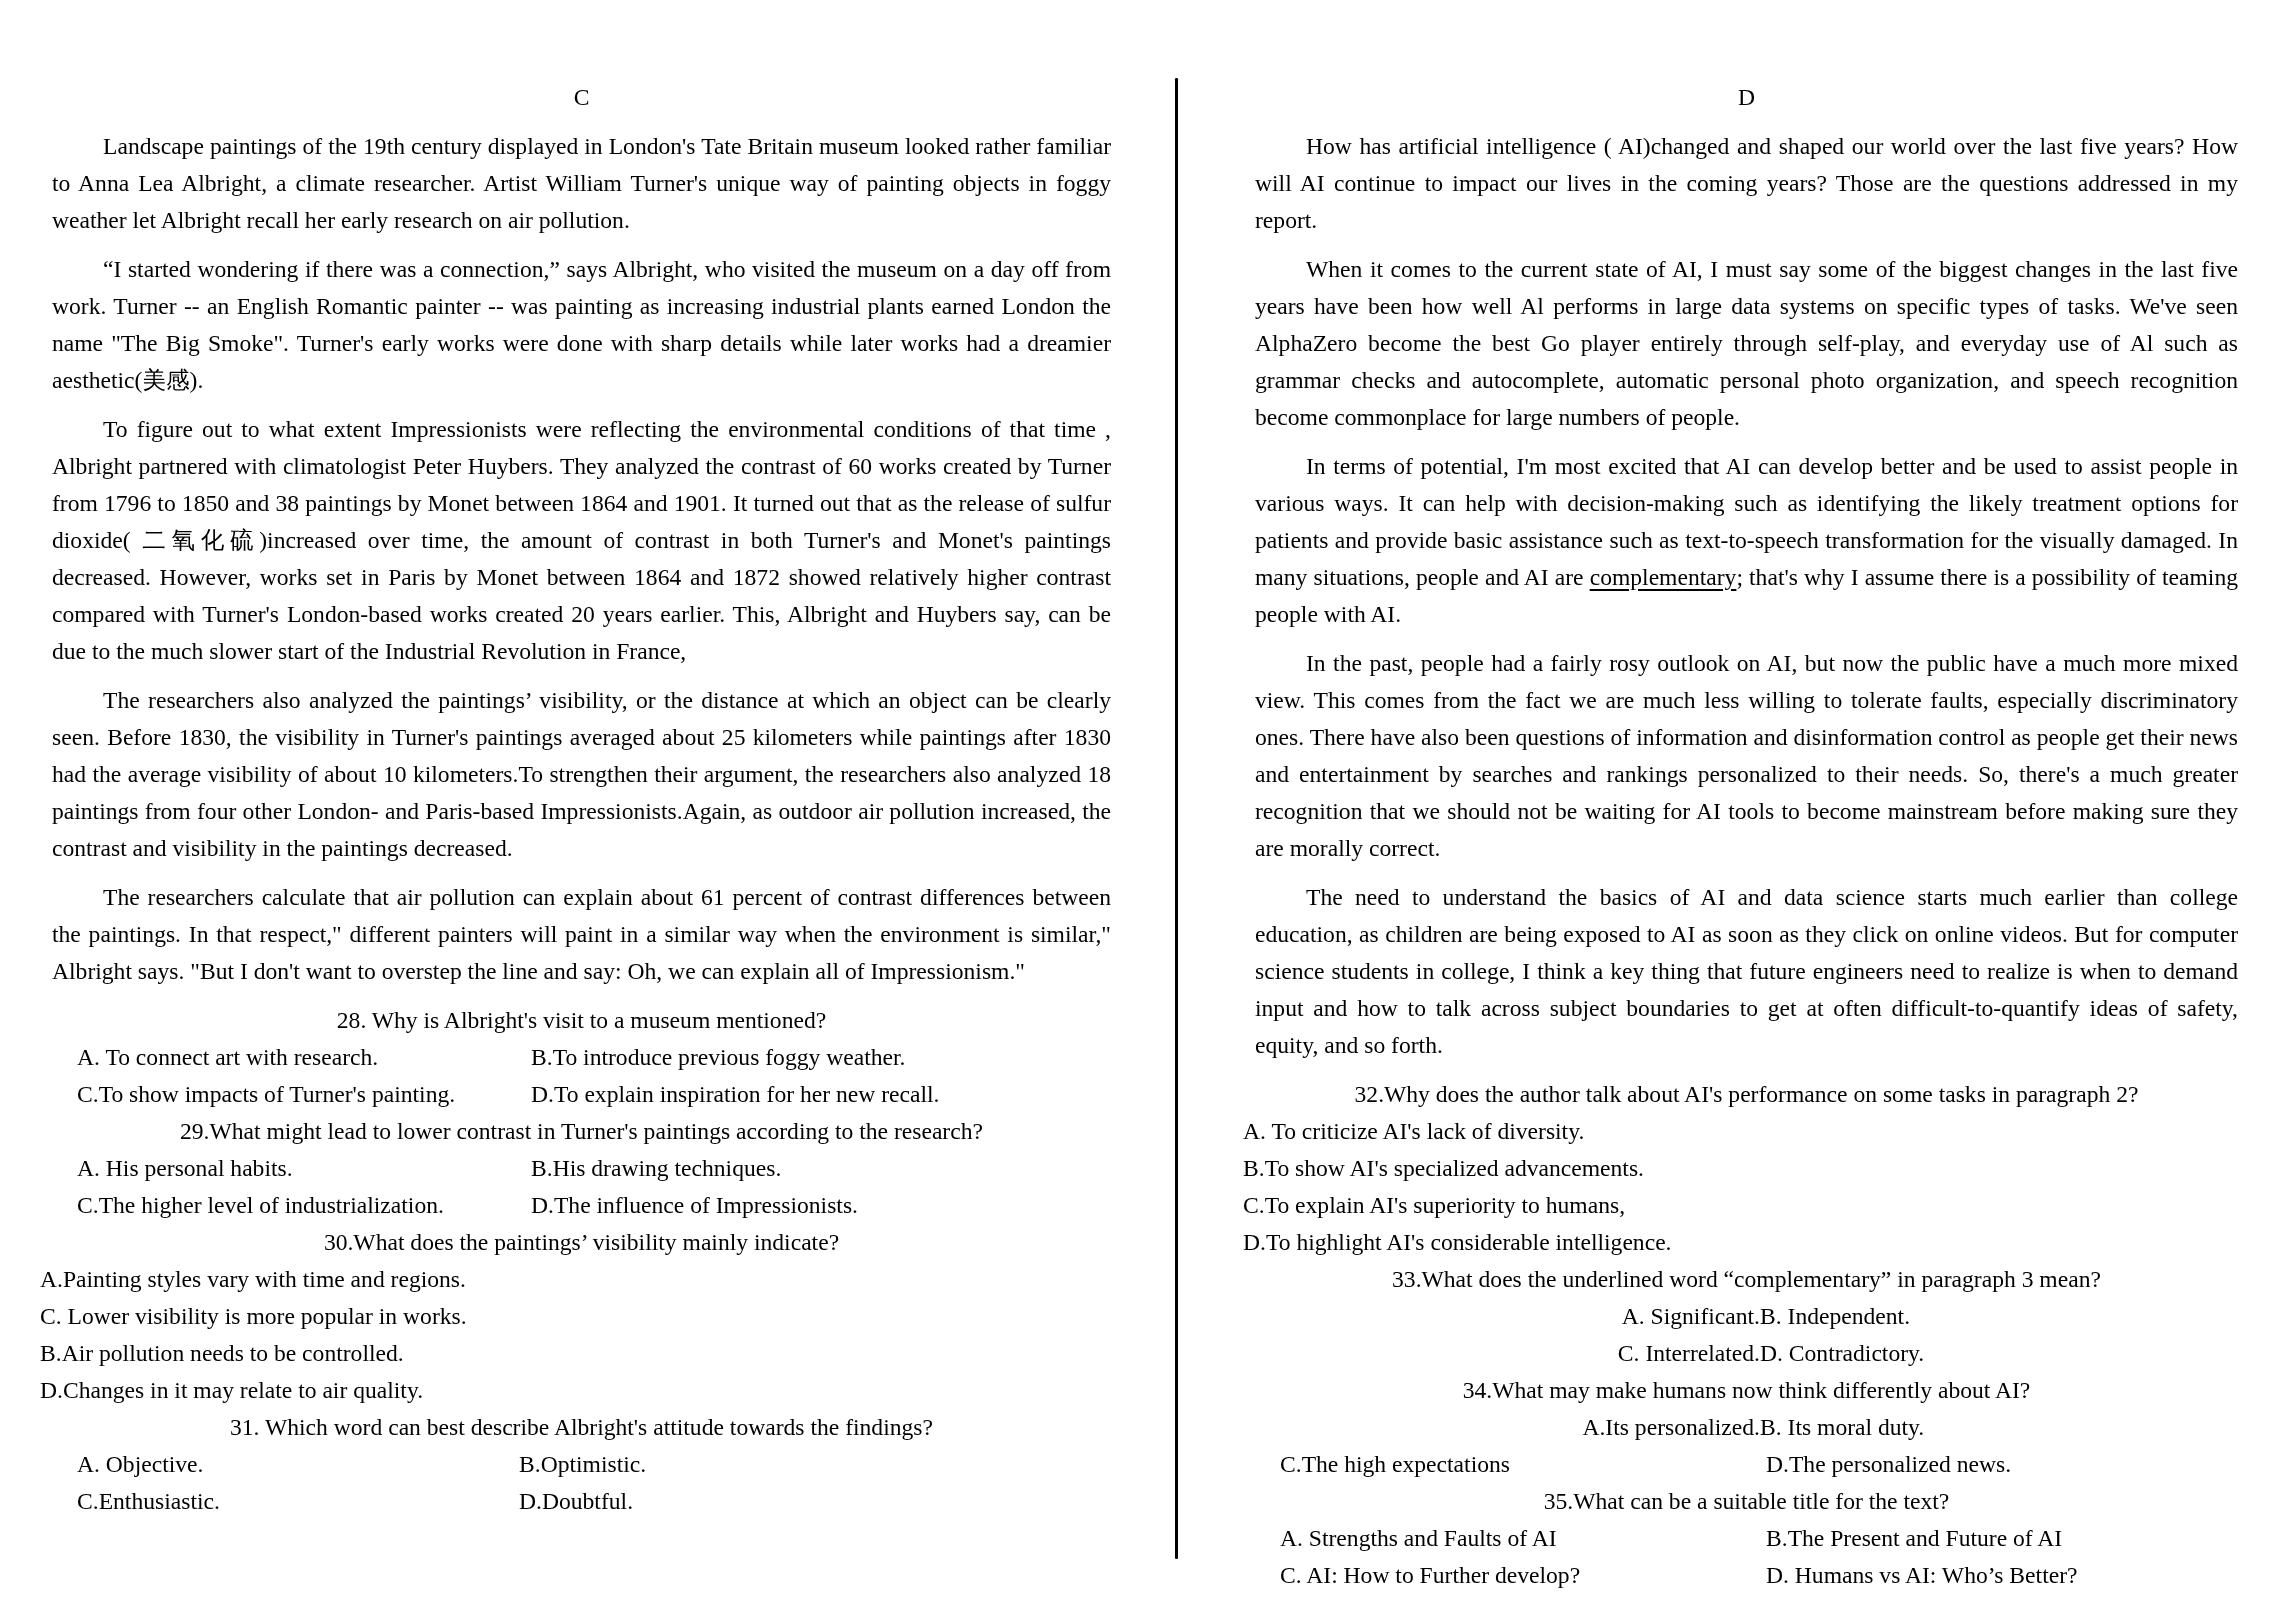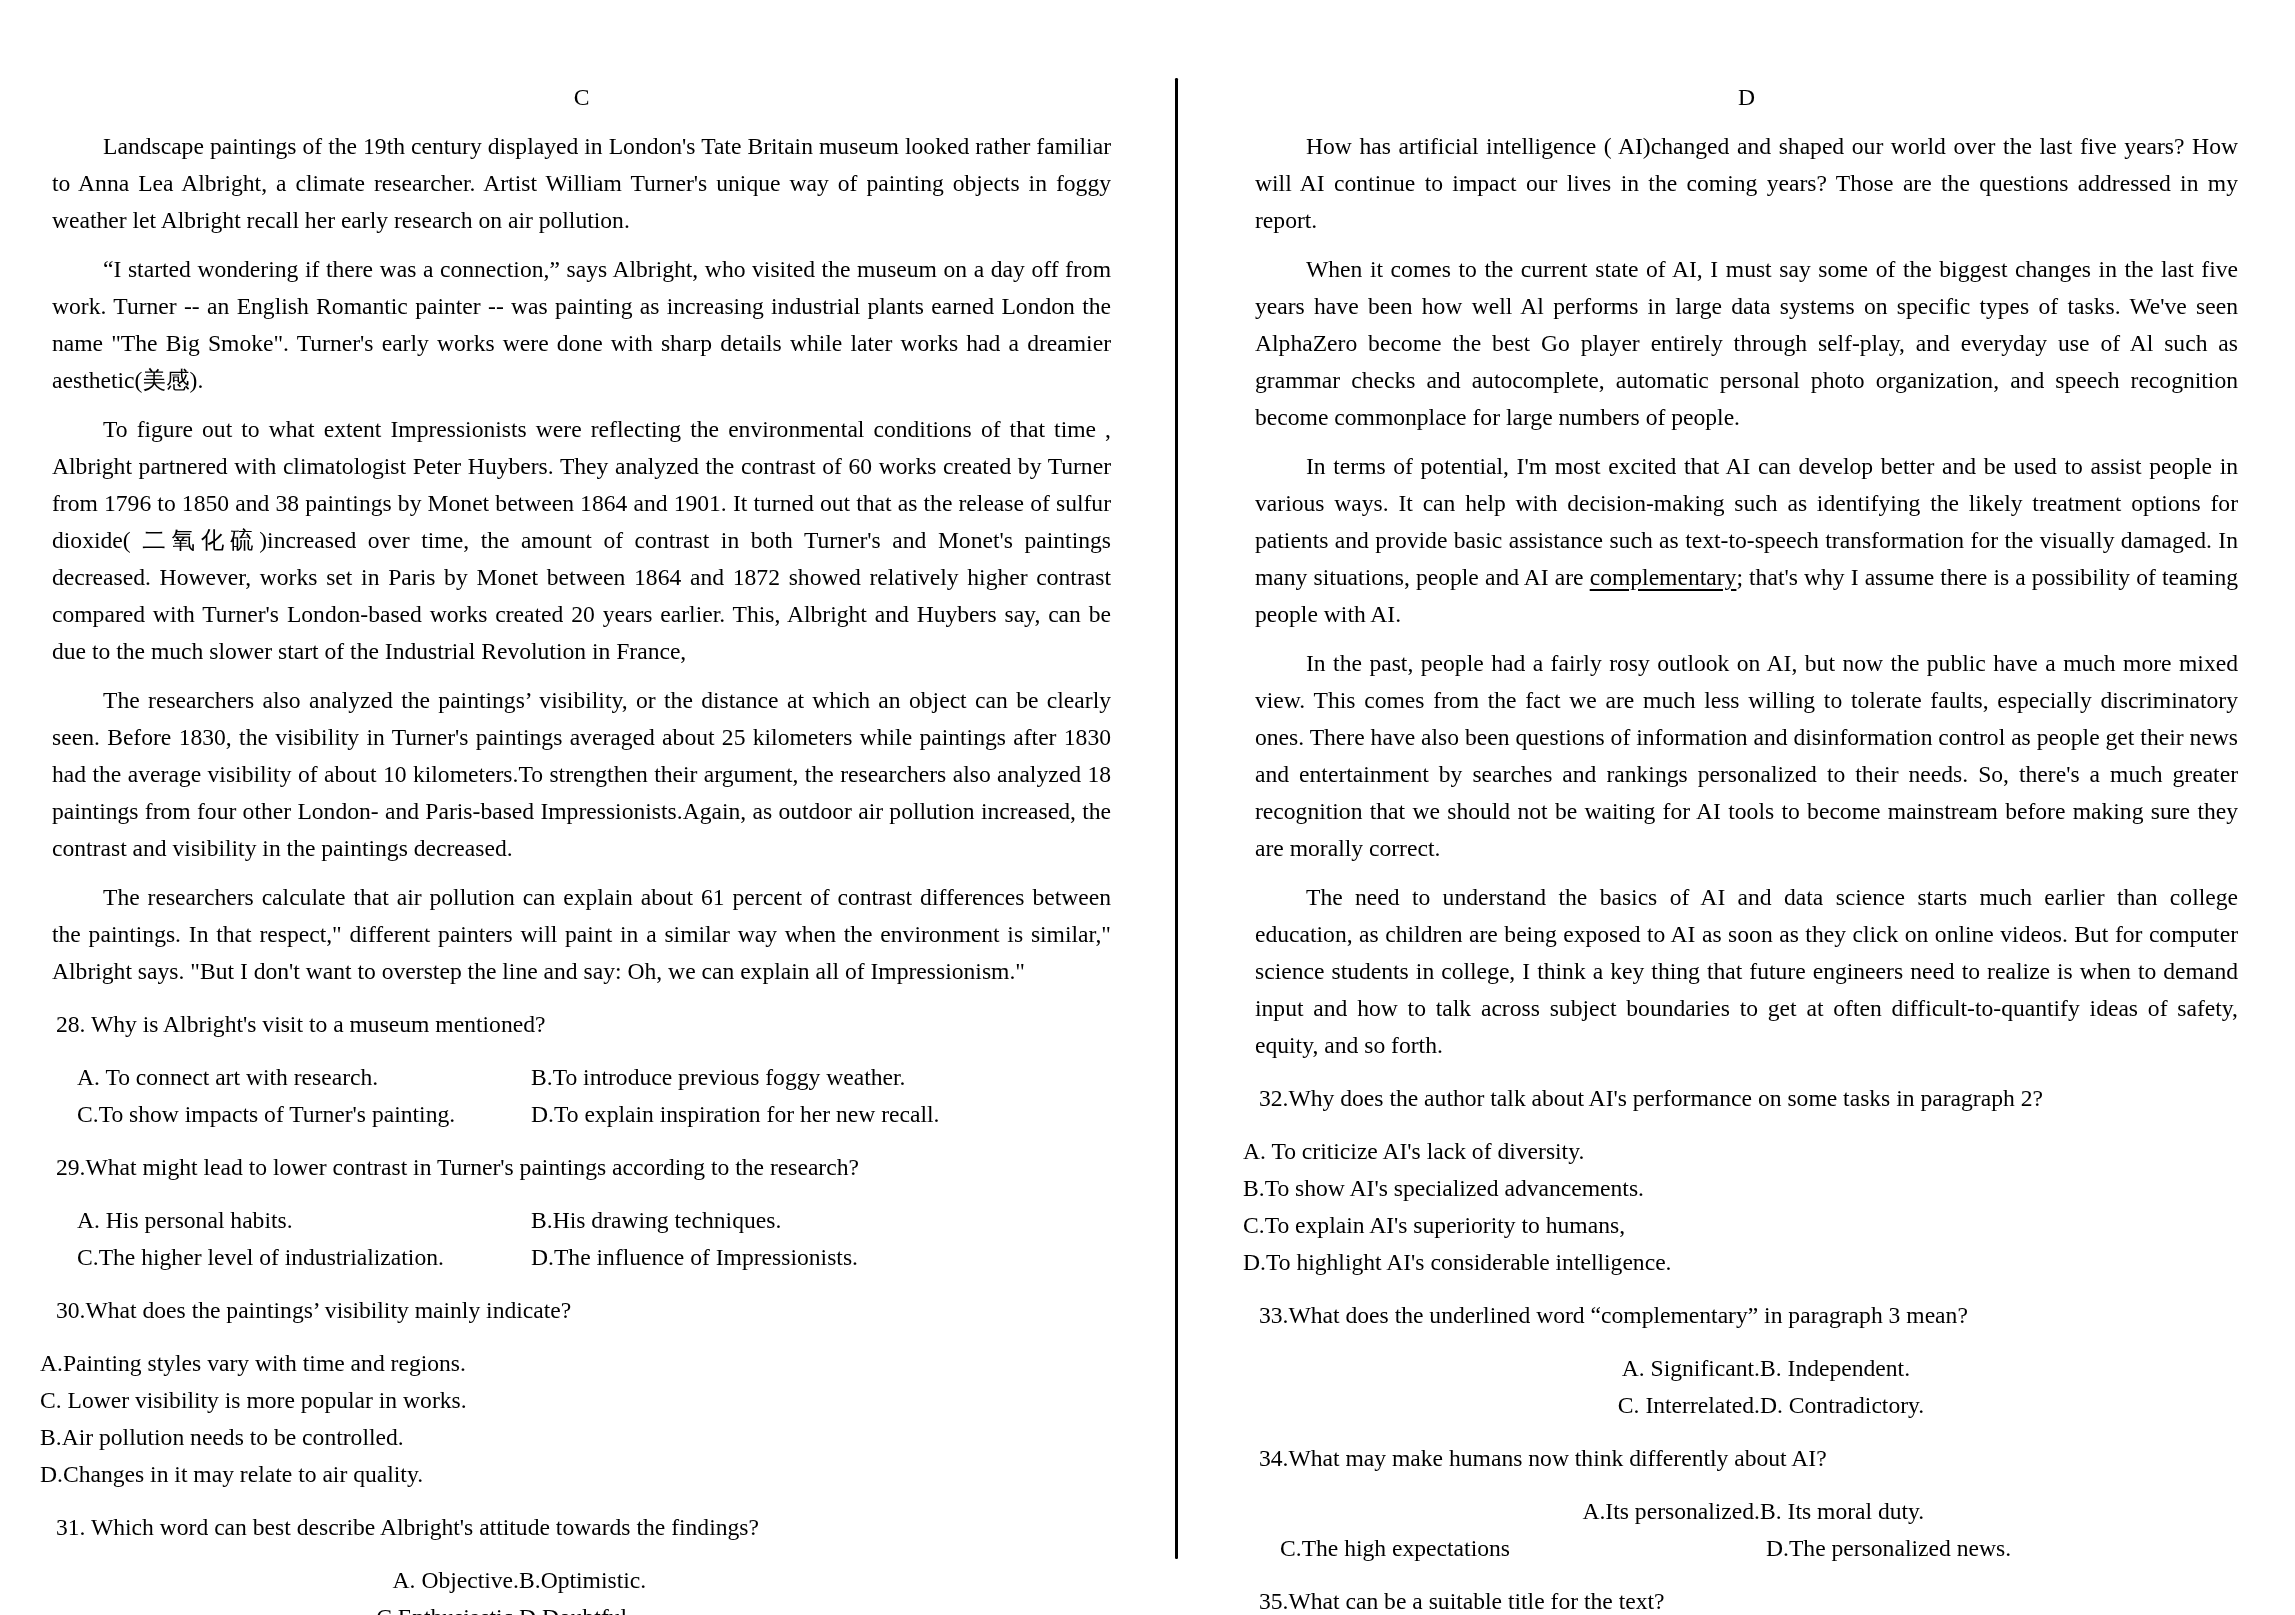--- a/index.html
+++ b/index.html
@@ -12,25 +12,25 @@
   }
   .col { position: absolute; top: 79px; }
   .col-left { left: 40px; width: 1083px; }
   .col-right { left: 1243px; width: 1007px; }
   .divider {
     position: absolute; left: 1175px; top: 78px; width: 2.9px; height: 1481px;
     background: #000000; border-radius: 1.2px;
   }
   .section-letter { text-align: center; height: 37px; }
   .para { text-align: justify; text-indent: 51px; margin: 12px; }
-  .question { margin: 16px; white-space: nowrap; }
+  .question { margin: 0; white-space: nowrap; text-align: center; }
   .opts-row { display: flex; white-space: nowrap; margin-left: 37px; }
   .opt { flex: 0 0 auto; }
   .opts-row.c28 .opt:first-child { width: 454px; }
-  .opts-row.c31 .opt:first-child { width: 442px; text-align: right; }
+  .opts-row.c31 .opt:first-child { width: 442px; }
   .opts-row.d33 .opt:first-child { width: 480px; text-align: right; }
   .opts-row.d34 .opt:first-child { width: 486px; }
   .opt-single { white-space: nowrap; }
   .underline { text-decoration: underline; text-decoration-thickness: 1.7px; text-underline-offset: 3.5px; }
 </style>
 </head>
 <body>
 
 <div class="col col-left">
   <div class="section-letter">C</div>

